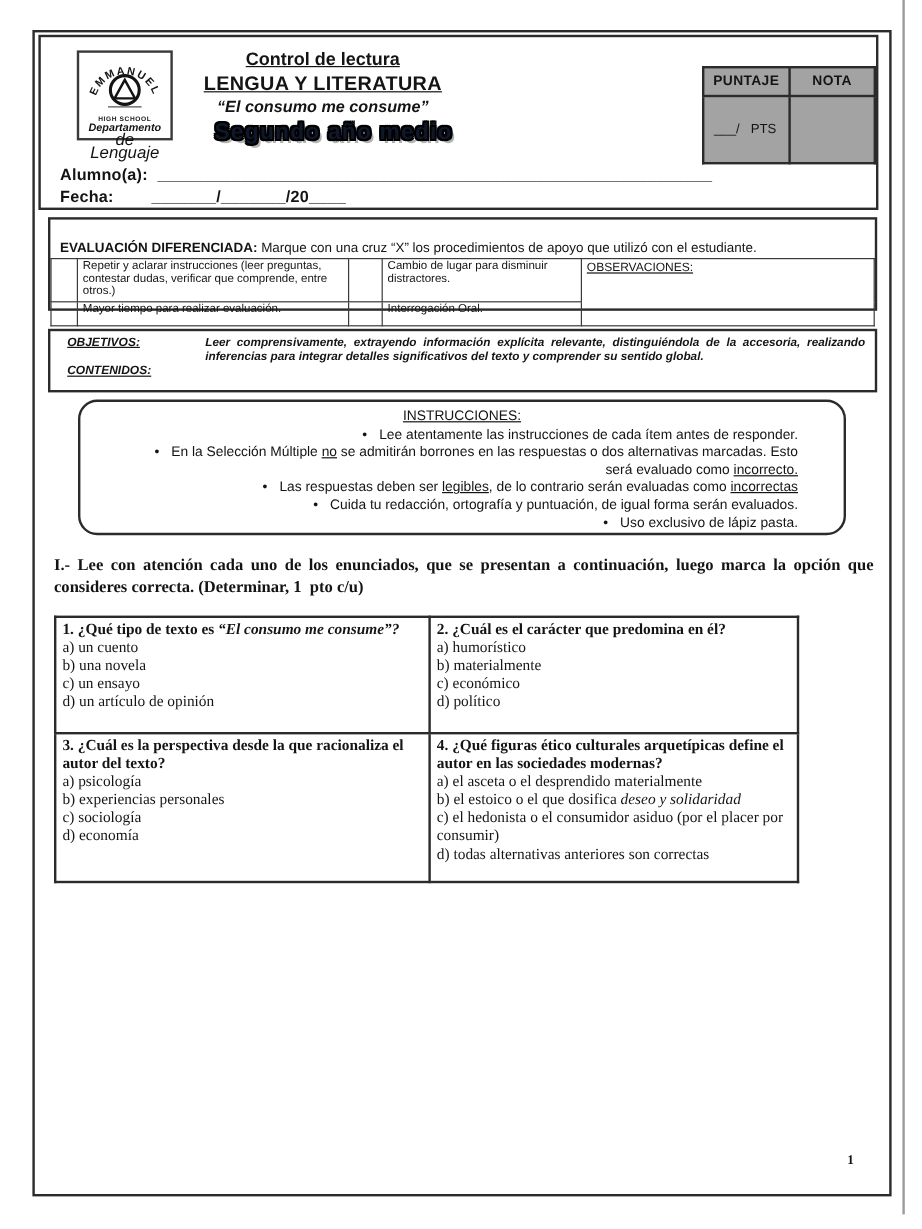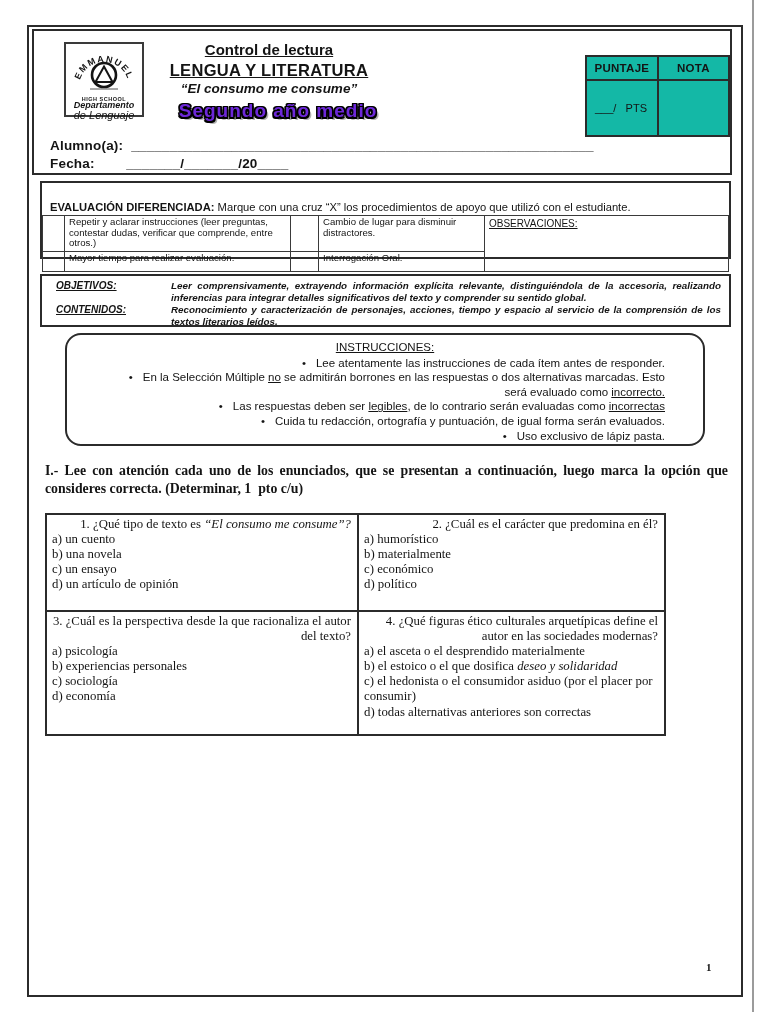--- a/index.html
+++ b/index.html
@@ -10,30 +10,30 @@
   .i{font-style:italic;}
 
   
   .frame{left:27px;top:25px;width:712px;height:968px;border:2px solid #2b2b2b;}
   .scan-edge{left:752px;top:0;width:2px;height:1012px;background:#9b9b9b;}
 
   
   .header-box{left:32px;top:29px;width:696px;height:142px;border:2px solid #2b2b2b;background:#fff;}
   .logo-box{left:30px;top:11px;width:76px;height:71px;border:2px solid #3a3a3a;text-align:center;}
   .logo-dept{font-size:9px;font-weight:bold;font-style:italic;line-height:10px;margin-top:-2px;}
-  .logo-dept2{font-size:11px;font-style:italic;line-height:11px;}
+  .logo-dept2{font-size:14px;font-style:italic;line-height:11px;}
   .title-block{left:85px;top:10px;width:300px;text-align:center;line-height:1.25;}
   .title1{font-size:15px;font-weight:bold;text-decoration:underline;}
   .title2{font-size:16.5px;font-weight:bold;text-decoration:underline;letter-spacing:.3px;}
   .subtitle{font-size:13.5px;font-weight:bold;font-style:italic;margin-top:1px;}
-  .grade{font-size:19px;font-weight:bold;letter-spacing:1px;color:#6d28d9;margin-top:1px;padding-left:18px;
+  .grade{font-size:19px;font-weight:bold;letter-spacing:1px;color:#0f172a;margin-top:1px;padding-left:18px;
          text-shadow:-1.5px -1.5px 0 #000,1.5px -1.5px 0 #000,-1.5px 1.5px 0 #000,1.5px 1.5px 0 #000,
                      -1.5px 0 0 #000,1.5px 0 0 #000,0 -1.5px 0 #000,0 1.5px 0 #000,3px 3px 0 #b3b3b3;}
   .score-table{left:551px;top:24px;border-collapse:collapse;}
-  .score-table th,.score-table td{border:2px solid #2b2b2b;background:#14b8a6;}
+  .score-table th,.score-table td{border:2px solid #2b2b2b;background:#a3a3a3;}
   .score-table th{width:68px;height:20px;font-size:11.5px;letter-spacing:.3px;}
   .score-table td{height:52px;font-size:11px;vertical-align:middle;}
   .pts-cell{padding-left:8px;white-space:pre;}
   .field-row{left:16px;font-size:13.5px;font-weight:bold;white-space:pre;letter-spacing:.2px;}
 
   
   .eval-box{left:40px;top:181px;width:687px;height:74px;border:2px solid #2b2b2b;}
   .eval-title{padding:3px 8px 0 8px;font-size:11.2px;white-space:nowrap;margin-top:15px;}
   .eval-title b{font-weight:bold;}
   .eval-table{border-collapse:collapse;width:100%;margin-top:2px;table-layout:fixed;}
@@ -62,21 +62,21 @@
   .section-intro{left:45px;top:462px;width:683px;font-family:"Liberation Serif",serif;
                  font-size:13.8px;font-weight:bold;text-align:justify;line-height:1.32;}
 
   
   .q-table{left:45px;top:513px;border-collapse:collapse;font-family:"Liberation Serif",serif;}
   .q-table td{border:2px solid #2b2b2b;vertical-align:top;padding:2px 6px 2px 5px;font-size:12.8px;line-height:1.18;}
   .q-table td.c1{width:299px;}
   .q-table td.c2{width:294px;}
   .q-table tr.r1 td{height:91px;}
   .q-table tr.r2 td{height:118px;}
-  .q-title{font-weight:normal;text-align:right;}
+  .q-title{font-weight:bold;}
 
   .page-num{left:706px;top:961px;font-family:"Liberation Serif",serif;font-size:11px;font-weight:bold;}
 </style>
 </head>
 <body>
 
 <div class="page">
 
   <div class="abs frame"></div>
   <div class="abs scan-edge"></div>
@@ -150,21 +150,20 @@
       </tr>
     </tbody>
       </table>
   </div>
 
   <div class="abs obj-box">
     <div class="obj-grid">
       <div class="obj-label">OBJETIVOS:</div>
       <div class="obj-text">Leer comprensivamente, extrayendo información explícita relevante, distinguiéndola de la accesoria, realizando inferencias para integrar detalles significativos del texto y comprender su sentido global.</div>
       <div class="obj-label">CONTENIDOS:</div>
-      <div class="obj-text">Reconocimiento y caracterización de personajes, acciones, tiempo y espacio al servicio de la comprensión de los textos literarios leídos.</div>
     </div>
   </div>
 
   <div class="abs instr-box">
     <div class="instr-title">INSTRUCCIONES:</div>
     <div class="instr-item"><span class="bullet">•</span><span><span>Lee atentamente las instrucciones de cada ítem antes de responder.</span></span></div>
     <div class="instr-item"><span class="bullet">•</span><span><span>En la Selección Múltiple </span><span class="u">no</span><span> se admitirán borrones en las respuestas o dos alternativas marcadas. Esto será evaluado como </span><span class="u">incorrecto.</span></span></div>
     <div class="instr-item"><span class="bullet">•</span><span><span>Las respuestas deben ser </span><span class="u">legibles</span><span>, de lo contrario serán evaluadas como </span><span class="u">incorrectas</span></span></div>
     <div class="instr-item"><span class="bullet">•</span><span><span>Cuida tu redacción, ortografía y puntuación, de igual forma serán evaluados.</span></span></div>
     <div class="instr-item"><span class="bullet">•</span><span><span>Uso exclusivo de lápiz pasta.</span></span></div>

